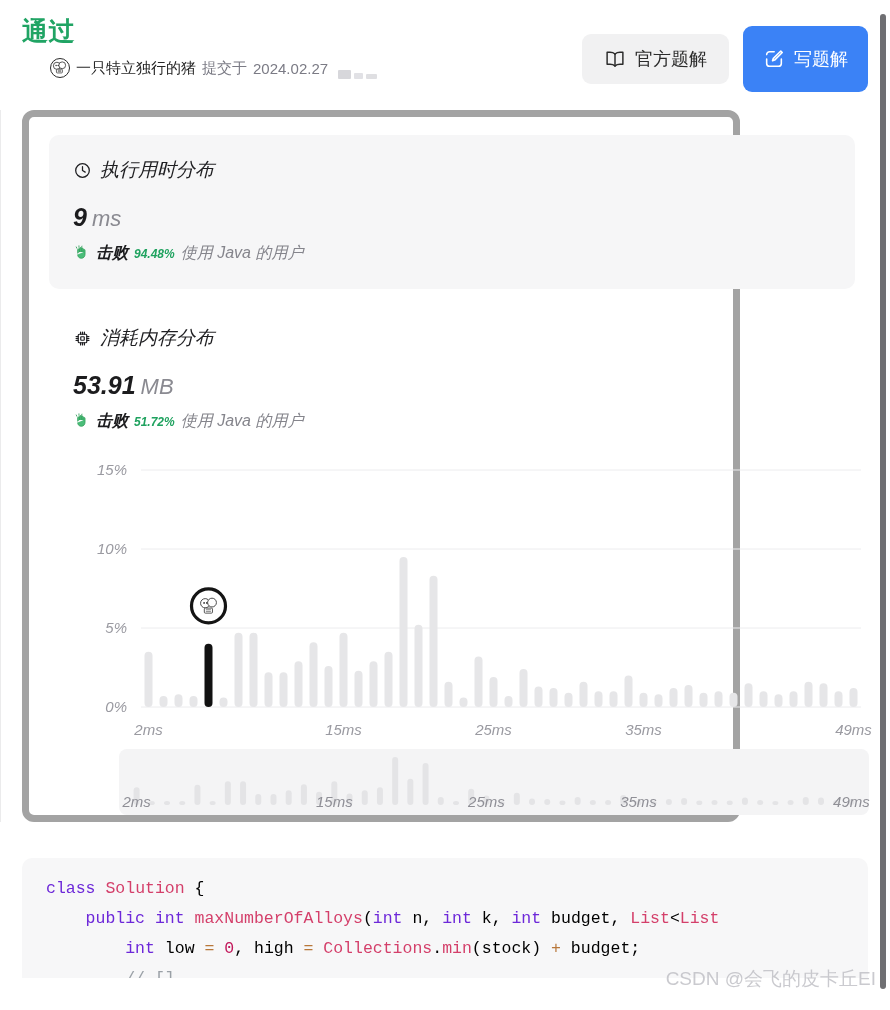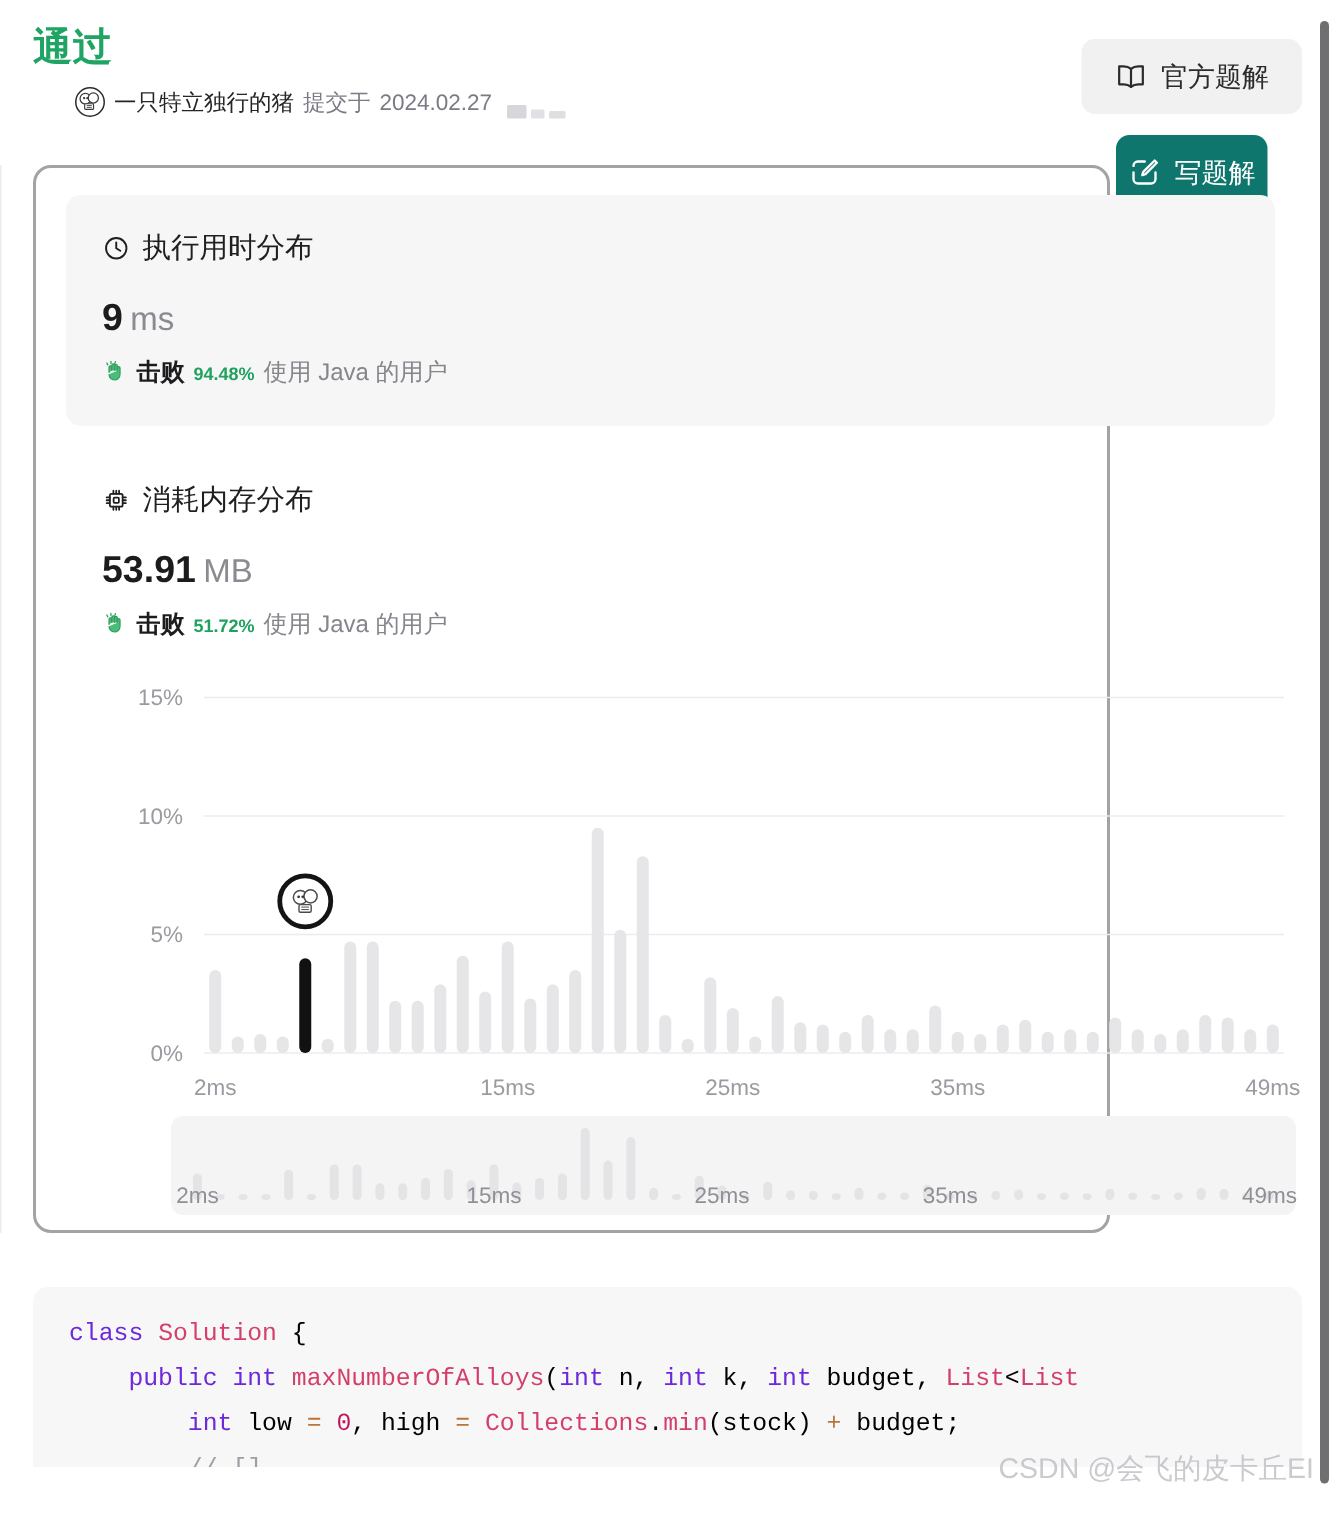--- a/index.html
+++ b/index.html
@@ -72,55 +72,55 @@
   .tb1 { width: 13px; height: 9px; opacity: .75; }
   .tb2 { width: 9px; height: 6px; opacity: .55; }
   .tb3 { width: 11px; height: 5px; opacity: .6; }
 
   .header-actions {
     position: absolute;
     right: 0; top: 12px;
     display: flex;
     gap: 14px;
     align-items: center;
-    flex-direction: column;
   }
   .btn {
     display: flex;
     align-items: center;
     gap: 9px;
     border-radius: 9px;
     font-size: 18px;
     cursor: pointer;
     border: none;
     font-family: inherit;
     white-space: nowrap;
   }
   .btn-secondary {
     background: #f1f1f2;
     color: #2b2b2b;
     height: 50px;
     padding: 0 22px;
   }
   .btn-primary {
-    background: #0f766e;
+    background: #3b82f6;
     color: #ffffff;
-    height: 50px;
-    padding: 0 8px;
+    height: 66px;
+    padding: 0 20px;
   }
   .btn svg { display: block; flex: 0 0 auto; }
 
   
   .main-card {
     position: absolute;
     left: 22px; top: 110px;
     width: 718px; height: 712px;
-    border: 2px solid #a3a3a3;
+    border: 7px solid #a3a3a3;
     border-radius: 12px;
     background: #ffffff;
+    font-style: italic;
   }
 
   
   .metric-box {
     position: absolute;
     left: 20px; top: 18px;
     width: 806px; height: 154px;
     background: #f6f6f7;
     border-radius: 10px;
     padding: 22px 24px 0 24px;

